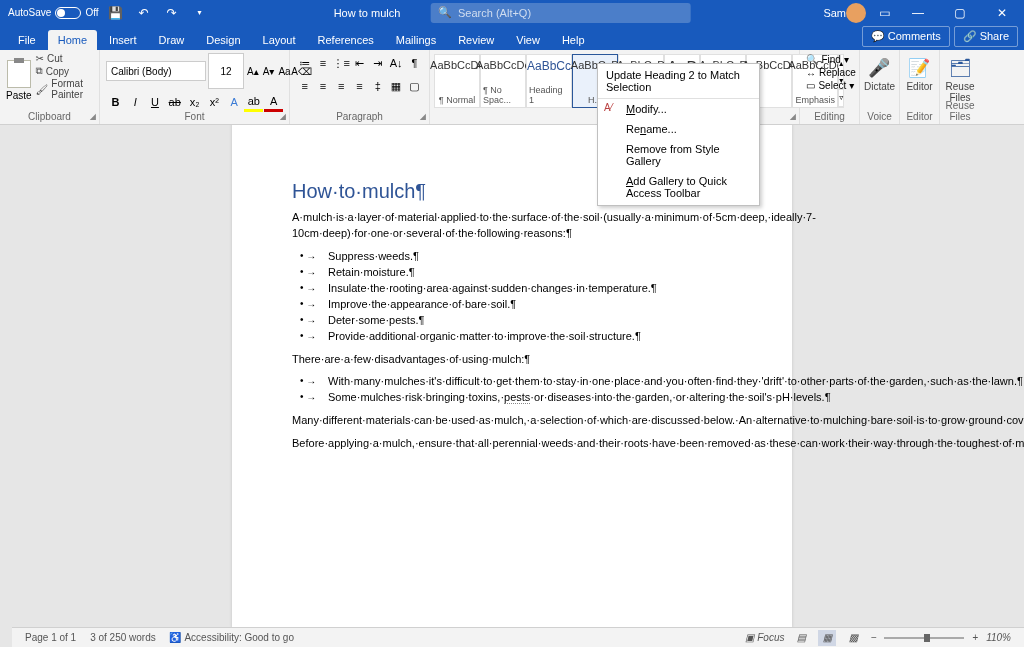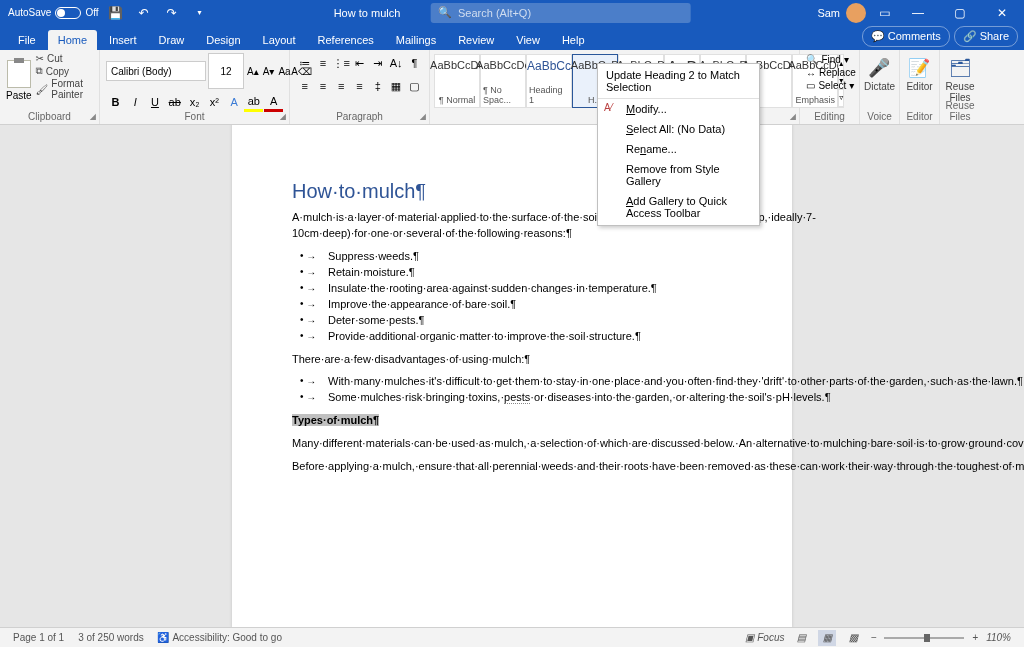--- a/index.html
+++ b/index.html
@@ -8,30 +8,30 @@
 
 .title-bar { background: #185abd; height: 25px; display: flex; align-items: center; color: #fff; position: relative; }
 .tb-left { display: flex; align-items: center; gap: 6px; padding-left: 8px; }
 .autosave { display: flex; align-items: center; gap: 4px; font-size: 10px; }
 .autosave-toggle { width: 26px; height: 12px; border: 1px solid #fff; border-radius: 7px; position: relative; background: transparent; }
 .autosave-toggle::after { content: ""; position: absolute; width: 8px; height: 8px; background: #fff; border-radius: 50%; top: 1px; left: 1px; }
 .qat-btn { width: 22px; height: 22px; display: flex; align-items: center; justify-content: center; color: #fff; cursor: pointer; font-size: 12px; }
 .title-center { position: absolute; left: 50%; transform: translateX(-50%); display: flex; align-items: center; gap: 30px; }
 .search-box { background: #4b7ec9; width: 260px; height: 20px; border-radius: 3px; display: flex; align-items: center; padding: 0 8px; gap: 6px; color: #d0ddf0; font-size: 11px; }
 .tb-right { margin-left: auto; display: flex; align-items: center; gap: 2px; padding-right: 2px; }
-.user { display: flex; align-items: center; gap: 6px; font-size: 11px; padding-right: 6px; }
+.user { display: flex; align-items: center; font-size: 11px; padding-right: 6px; }
 .avatar { width: 20px; height: 20px; border-radius: 50%; background: #e8a060; }
 .win-btn { width: 40px; height: 25px; display: flex; align-items: center; justify-content: center; color: #fff; font-size: 12px; }
 
 
 .tabs { background: #185abd; height: 25px; display: flex; align-items: flex-end; padding-left: 8px; gap: 2px; }
 .tab { padding: 4px 10px; color: #fff; font-size: 11px; cursor: pointer; }
 .tab.active { background: #f3f3f3; color: #185abd; border-radius: 3px 3px 0 0; }
 .tabs-right { margin-left: auto; display: flex; padding-right: 6px; gap: 4px; }
-.tab-r { padding: 3px 8px; color: #fff; border: 1px solid rgba(255,255,255,.4); border-radius: 10px; font-size: 11px; margin-bottom: 3px; }
+.tab-r { padding: 3px 8px; color: #fff; border: 1px solid rgba(255,255,255,.4); border-radius: 2px; font-size: 11px; margin-bottom: 3px; }
 
 
 .ribbon { background: #f3f3f3; height: 75px; display: flex; border-bottom: 1px solid #d0d0d0; position: relative; }
 .rgroup { border-right: 1px solid #e0e0e0; padding: 3px 6px 0 6px; display: flex; flex-direction: column; position: relative; }
 .rgroup-label { font-size: 10px; color: #666; text-align: center; position: absolute; bottom: 2px; left: 0; right: 0; }
 .dlg-launcher { position: absolute; bottom: 3px; right: 3px; font-size: 8px; color: #888; }
 
 .clipboard { width: 100px; }
 .clipboard-inner { display: flex; gap: 4px; }
 .paste-btn { width: 36px; height: 55px; display:flex; flex-direction:column; align-items:center; justify-content:center; font-size:10px; gap:2px; }
@@ -79,21 +79,21 @@
 .page { background:#fff; width: 560px; margin-top:-8px; padding: 60px 60px 20px 60px; box-shadow: 0 1px 3px rgba(0,0,0,.15); font-size:11px; line-height:1.45; color:#000; }
 .h1 { color:#2F5496; font-size:20px; font-weight:400; margin-bottom:4px; }
 .para { margin-bottom:7px; }
 .bullets { padding-left: 22px; margin-bottom:7px; }
 .bullets li { list-style:none; position:relative; padding-left:14px; }
 .bullets li::before { content:"•\00a0→"; position:absolute; left:-14px; color:#000; font-size:10px; }
 .h2sel { background:#c0c0c0; color:#000; font-weight:bold; display:inline; }
 .dots { border-bottom:1px dotted #888; }
 
 
-.status-bar { position:absolute; bottom:0; left:0; right:0; height:20px; background:#f3f3f3; border-top:1px solid #d0d0d0; display:flex; align-items:center; font-size:10px; color:#555; padding:0 13px; }
+.status-bar { position:absolute; bottom:0; left:12px; right:0; height:20px; background:#f3f3f3; border-top:1px solid #d0d0d0; display:flex; align-items:center; font-size:10px; color:#555; padding:0 13px; }
 .sb-left { display:flex; gap:14px; align-items:center; }
 .sb-right { margin-left:auto; display:flex; gap:8px; align-items:center;font-style:italic; }
 .zoom-slider { width: 80px; height:2px; background:#aaa; position:relative; }
 .zoom-slider::after { content:""; position:absolute; left:50%; top:-3px; width:6px; height:8px; background:#666; }
 .view-btn { width:18px; height:16px; border:1px solid transparent; display:flex; align-items:center; justify-content:center; font-size:10px; }
 .view-btn.active { background:#d0d7e5; }
 
 .u { text-decoration: underline; }
 </style>
 </head>
@@ -294,21 +294,20 @@
       <div class="big-icon" style="color:#2a579a;font-size:18px;">🗂</div>
       <span>Reuse Files</span>
     </div>
     <div class="rgroup-label">Reuse Files</div>
   </div>
 </div>
 
 <div class="ctx-menu">
   <div class="ctx-top">Update Heading 2 to Match Selection</div>
   <div class="ctx-item"><span class="ctx-icon">A⁄</span><span class="u">M</span><span>odify...</span></div>
-  <div class="ctx-item"><span class="u">S</span>elect All: (No Data)</div>
   <div class="ctx-item">Re<span class="u">n</span>ame...</div>
   <div class="ctx-item">Remove from Style Gallery</div>
   <div class="ctx-item"><span class="u">A</span>dd Gallery to Quick Access Toolbar</div>
 </div>
 
 <div class="doc-area">
   <div class="page">
     <div class="h1">How·to·mulch¶</div>
     <div class="para">A·mulch·is·a·layer·of·material·applied·to·the·surface·of·the·soil·(usually·a·minimum·of·5cm·deep,·ideally·7-10cm·deep)·for·one·or·several·of·the·following·reasons:¶</div>
     <ul class="bullets" id="b1">
@@ -317,21 +316,20 @@
         <li>Insulate·the·rooting·area·against·sudden·changes·in·temperature.¶</li>
         <li>Improve·the·appearance·of·bare·soil.¶</li>
         <li>Deter·some·pests.¶</li>
         <li>Provide·additional·organic·matter·to·improve·the·soil·structure.¶</li>
       </ul>
     <div class="para">There·are·a·few·disadvantages·of·using·mulch:¶</div>
     <ul class="bullets" id="b2">
         <li>With·many·mulches·it's·difficult·to·get·them·to·stay·in·one·place·and·you·often·find·they·'drift'·to·other·parts·of·the·garden,·such·as·the·lawn.¶</li>
         <li>Some·mulches·risk·bringing·toxins,·<span class="dots">pests</span>·or·diseases·into·the·garden,·or·altering·the·soil's·pH·levels.¶</li>
       </ul>
-    <div class="para"><span class="h2sel">Types·of·mulch¶</span></div>
     <div class="para">Many·different·materials·can·be·used·as·mulch,·a·selection·of·which·are·discussed·below.·An·alternative·to·mulching·bare·soil·is·to·grow·ground·cover·plants,·which·provide·most·of·the·benefits·of·a·mulch·without·some·of·the·disadvantages.¶</div>
     <div class="para"><span>Before·applying·a·mulch,·ensure·that·all·perennial·weeds·and·their·roots·have·been·removed·as·these·can·work·their·way·through·the·toughest·of·mulches.·Don't·apply·the·mulch·when·the·ground·is·cold·or·frozen·(otherwise·the·mulch·will·keep·the·cold·in·and·prevent·the·soil·warming·up)·and·ensure·the·soil·is·moist·before·applying·it;·it's·best·to·apply·mulch·between·</span></div>
   </div>
 </div>
 
 <div class="status-bar">
   <div class="sb-left">
     <span>Page 1 of 1</span>
     <span>3 of 250 words</span>
     <span>♿ <span>Accessibility: Good to go</span></span>

